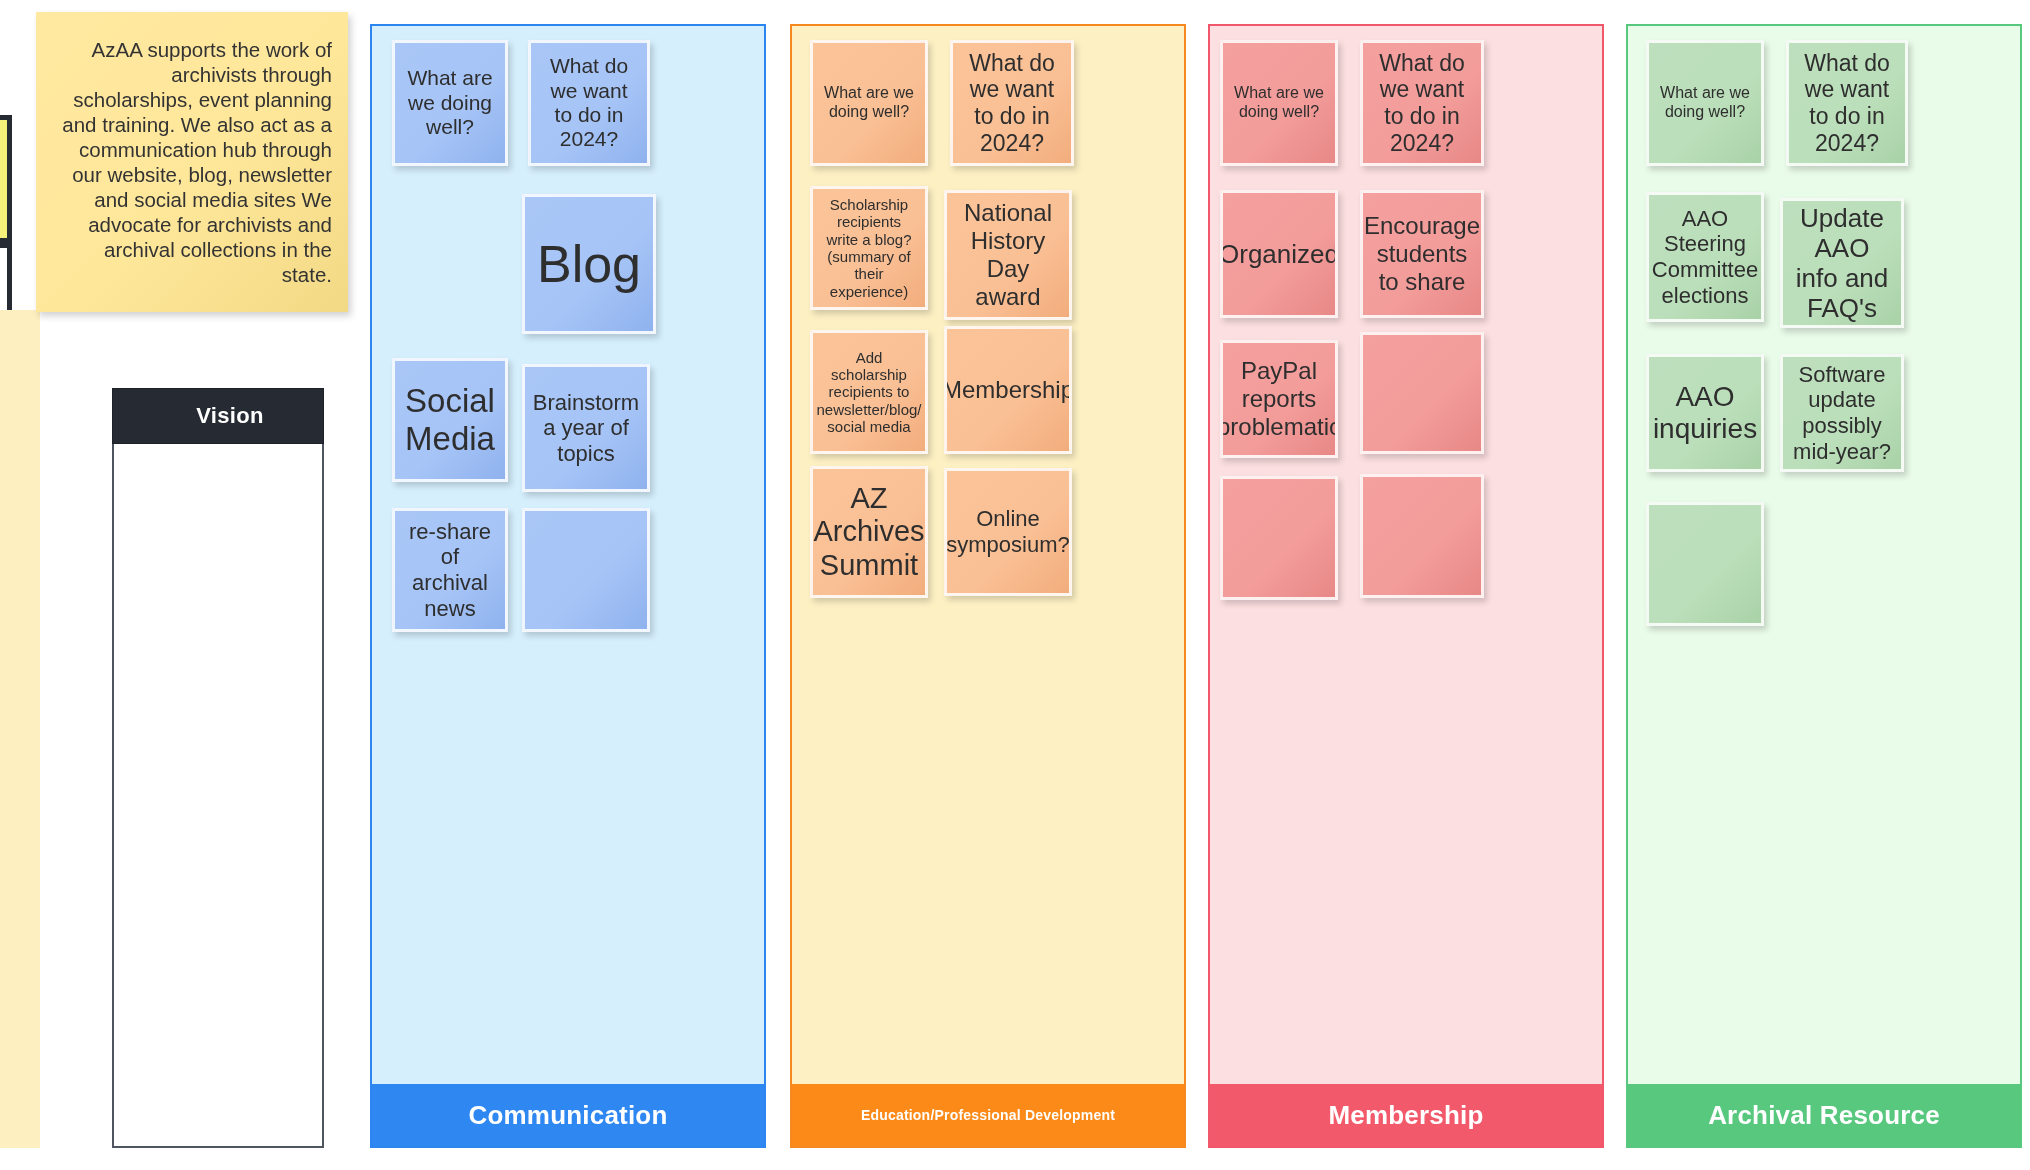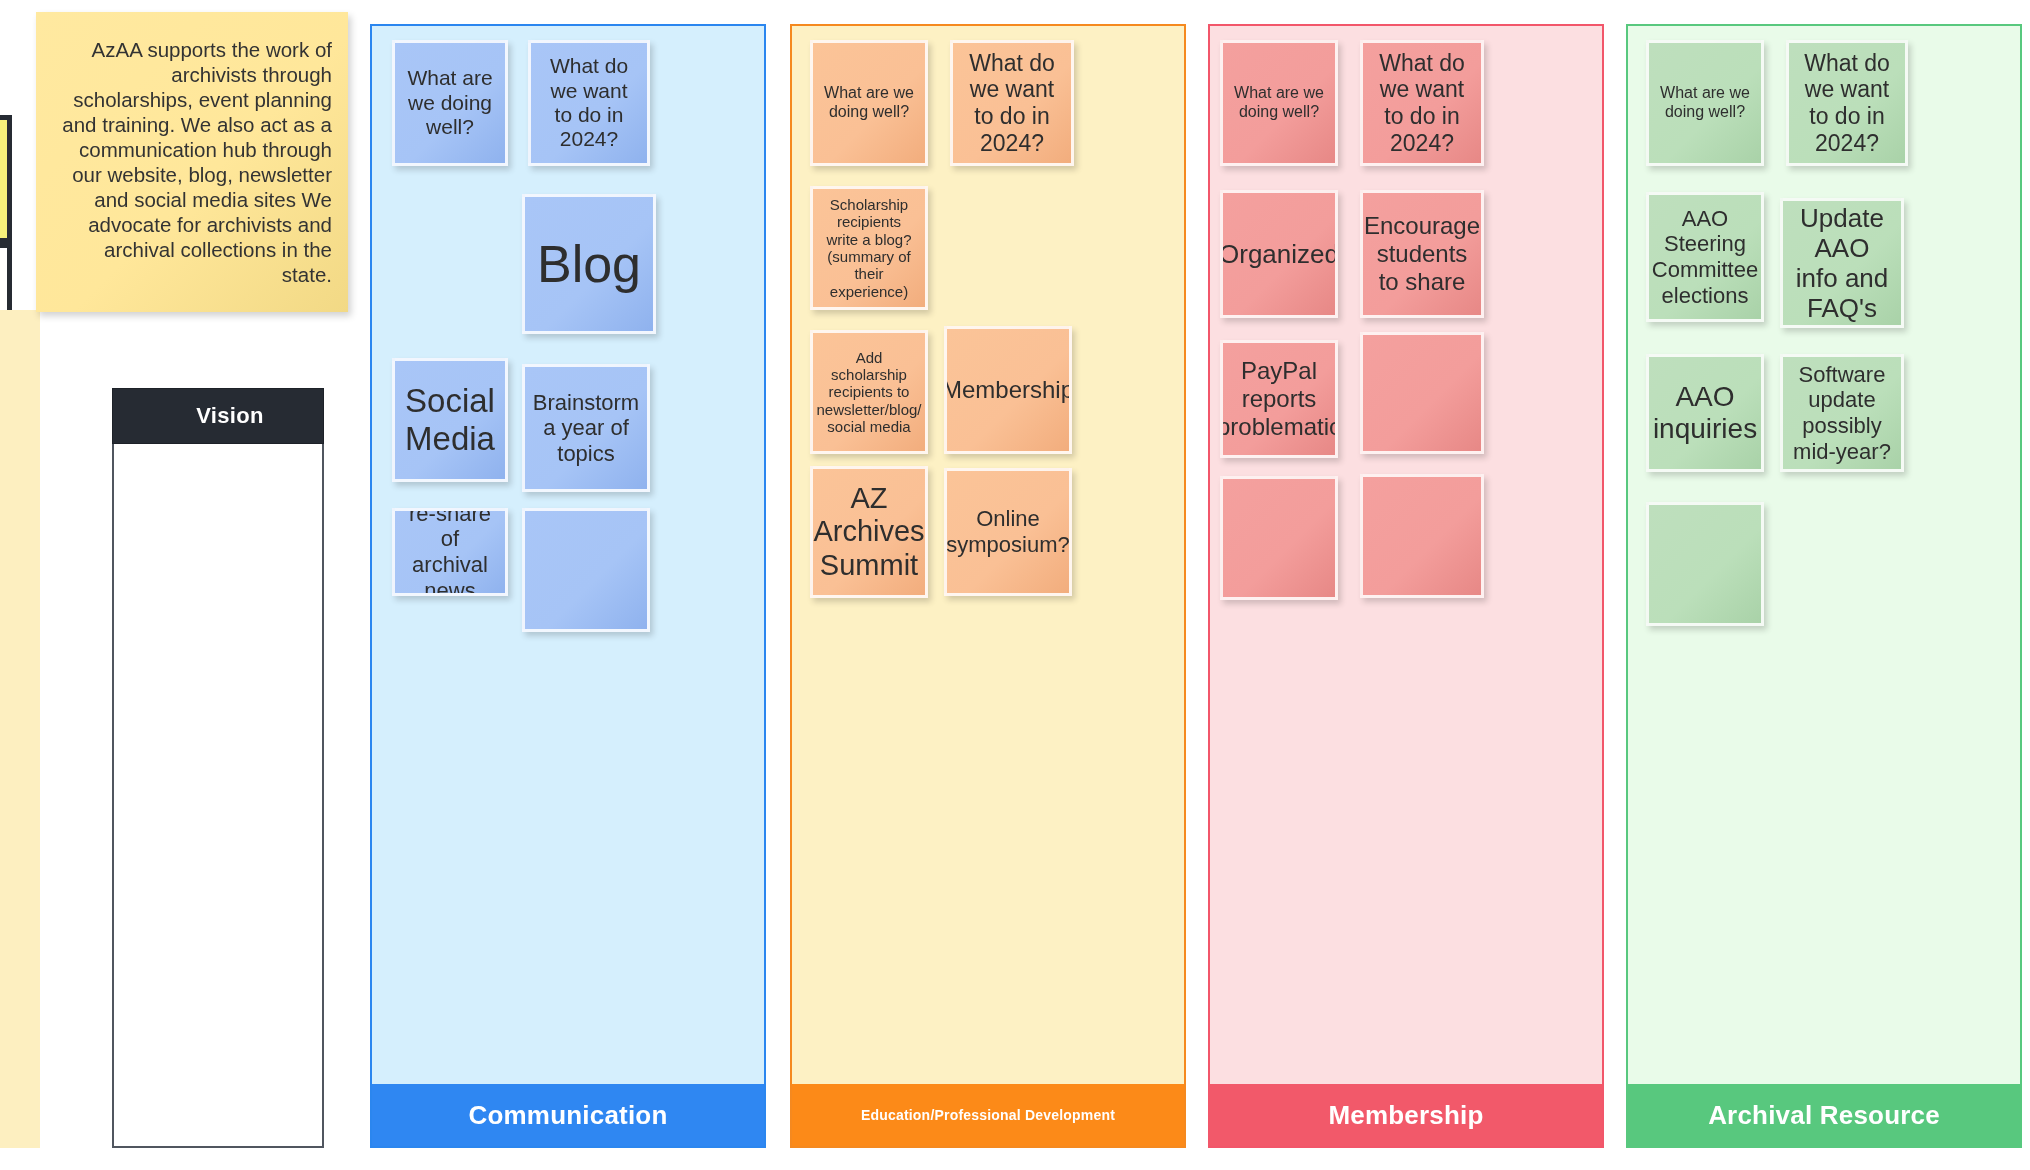--- a/index.html
+++ b/index.html
@@ -141,41 +141,44 @@
         </div>
         <div class="note n-blue" style="left: 150px; top: 168px; width: 134px; height: 140px; font-size: 52px;">
           <span>Blog</span>
         </div>
         <div class="note n-blue" style="left: 20px; top: 332px; width: 116px; height: 124px; font-size: 33px;">
           <span>Social Media</span>
         </div>
         <div class="note n-blue" style="left: 150px; top: 338px; width: 128px; height: 128px; font-size: 22px;">
           <span>Brainstorm a year of topics</span>
         </div>
-        <div class="note n-blue" style="left: 20px; top: 482px; width: 116px; height: 88px; font-size: 22px;">
+        <div class="note n-blue" style="left: 20px; top: 482px; width: 116px; height: 124px; font-size: 22px;">
           <span>re-share of archival news</span>
         </div>
         <div class="note n-blue" style="left: 150px; top: 482px; width: 128px; height: 124px; font-size: 22px;">
           <span></span>
         </div>
       </div>
     <div class="col-footer">Communication</div>
   </div>
 
   <div class="col col-edu">
     <div class="col-notes">
         <div class="note n-orange" style="left: 18px; top: 14px; width: 118px; height: 126px; font-size: 16px;">
           <span>What are we doing well?</span>
         </div>
         <div class="note n-orange" style="left: 158px; top: 14px; width: 124px; height: 126px; font-size: 23px;">
           <span>What do we want to do in 2024?</span>
         </div>
         <div class="note n-orange" style="left: 18px; top: 160px; width: 118px; height: 124px; font-size: 15px;">
           <span>Scholarship recipients write a blog? (summary of their experience)</span>
         </div>
+        <div class="note n-orange" style="left: 152px; top: 164px; width: 128px; height: 130px; font-size: 24px;">
+          <span>National History Day award</span>
+        </div>
         <div class="note n-orange" style="left: 18px; top: 304px; width: 118px; height: 124px; font-size: 15px;">
           <span>Add scholarship recipients to newsletter/blog/ social media</span>
         </div>
         <div class="note n-orange" style="left: 152px; top: 300px; width: 128px; height: 128px; font-size: 24px;">
           <span>Membership</span>
         </div>
         <div class="note n-orange" style="left: 18px; top: 440px; width: 118px; height: 132px; font-size: 29px;">
           <span>AZ Archives Summit</span>
         </div>
         <div class="note n-orange" style="left: 152px; top: 442px; width: 128px; height: 128px; font-size: 22px;">

